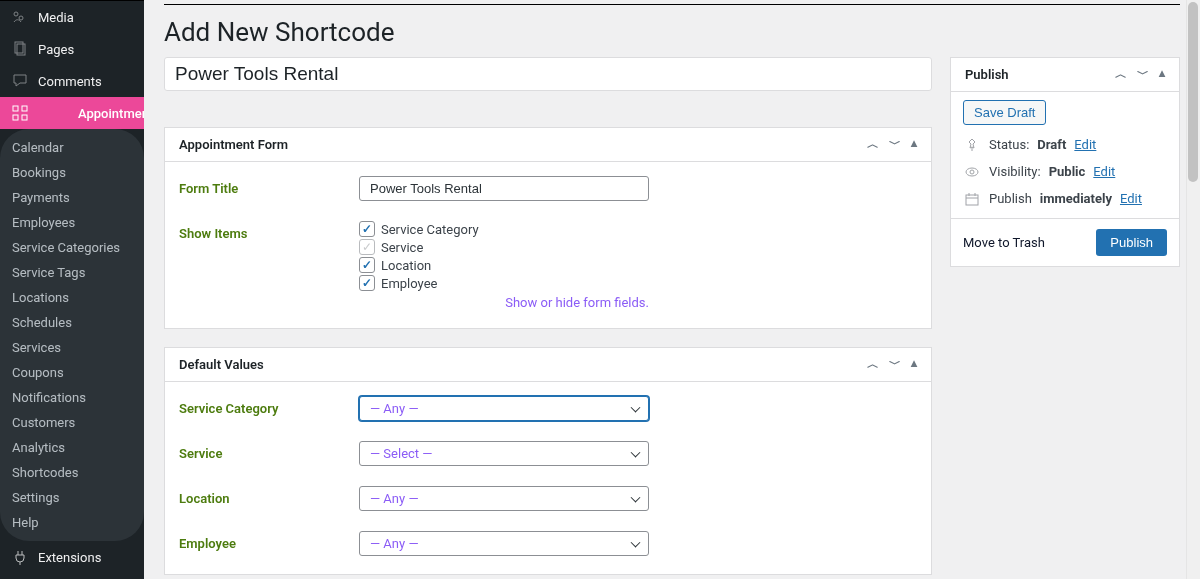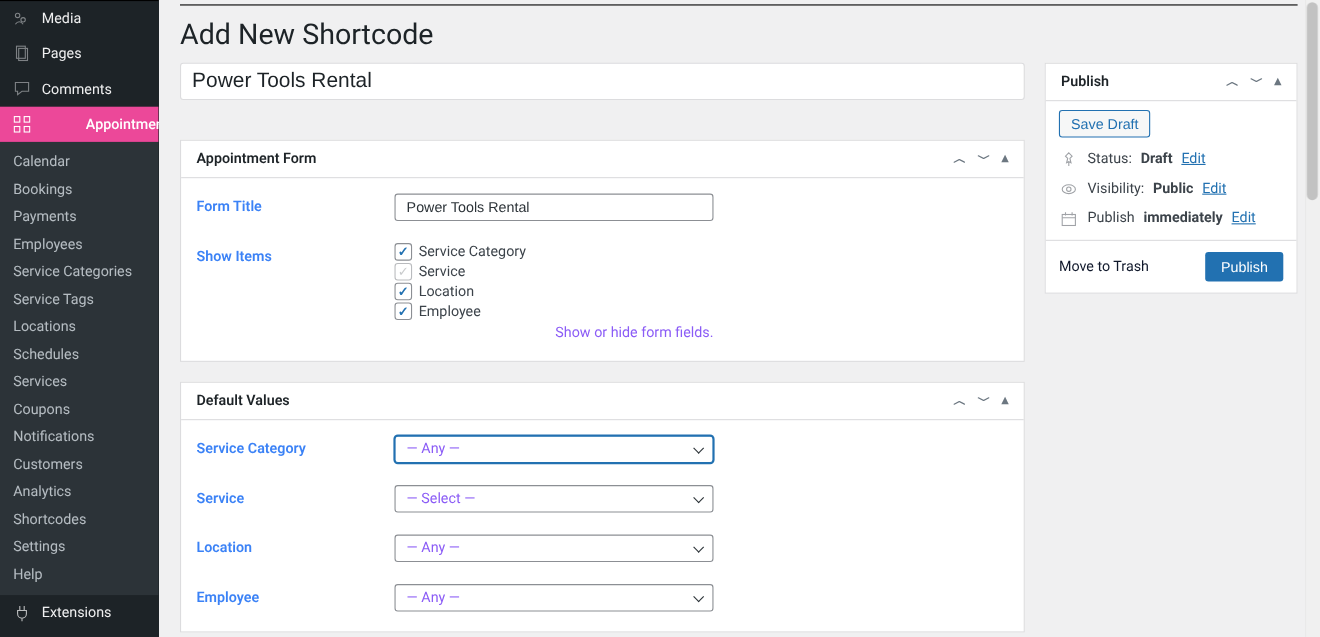--- a/index.html
+++ b/index.html
@@ -8,21 +8,21 @@
 
   
   .sidebar { width: 144px; background: #1d2327; color: #f0f0f1; flex-shrink: 0; overflow-y: auto; }
   .sidebar::-webkit-scrollbar { width: 0; }
   .side-top { border-top: 1px solid #000; }
   .side-item { display: flex; align-items: center; gap: 8px; padding: 6px 8px 6px 10px; color: #f0f0f1; cursor: pointer; font-size: 13px; }
   .side-item .ic { width: 20px; height: 20px; display:flex; align-items:center; justify-content:center; opacity: .7; flex-shrink:0;}
   .side-item.active { background: #ec4899; color: #fff; font-weight:500; position: relative; gap: 48px; }
   .side-item.active .ic { opacity: 1; }
   .side-item.active::after { content:""; position:absolute; right:-8px; top:50%; transform:translateY(-50%); border:8px solid transparent; border-right-color:#f0f0f1; }
-  .submenu { background: #2c3338; padding: 6px 0; }
+  .submenu { background: #2c3338; padding: 6px 0; border-radius: 29px; }
   .sub-item { padding: 5px 12px; color: rgba(240,246,252,.7); cursor: pointer; font-size: 13px; }
 
   
   .main { flex: 1; overflow-y: auto; padding: 0 20px 20px 20px; position: relative; }
   .main::before { content:""; display:block; border-top:1px solid #000; width:100%; height:0; position:relative; top:4px;}
   .page-title { font-size: 26px; font-weight: 400; color: #1d2327; padding: 16px 0 10px 0; }
 
   .title-input { width: 100%; background: #fff; border: 1px solid #dcdcde; border-radius: 3px; padding: 5px 10px; font-size: 19px; color: #1d2327; margin-bottom: 18px; }
 
   .content-split { display: flex; gap: 18px; align-items: flex-start; }
@@ -30,21 +30,21 @@
   .right { width: 230px; flex-shrink: 0; }
 
   .panel { background: #fff; border: 1px solid #dcdcde; }
   .panel-head { display: flex; align-items: center; justify-content: space-between; padding: 8px 14px; border-bottom: 1px solid #dcdcde; font-size: 13px; font-weight: 600; color: #1d2327; }
   .panel-head .ctrls { display: flex; gap: 10px; color: #6c7781; }
   .panel-head .ctrls span { cursor: pointer; font-size: 12px; }
   .panel-body { padding: 14px 14px 18px 14px; }
 
   .form-row { display: flex; align-items: flex-start; margin-bottom: 20px; }
   .form-row:last-child { margin-bottom: 0; }
-  .form-row label.fld { width: 180px; font-weight: 600; color: #3b82f6; padding-top: 5px; }
+  .form-row label.fld { width: 180px; font-weight: 600; color: #4d7c0f; padding-top: 5px; }
   .form-row .fld-val { flex: 1; max-width: 290px; }
   .txtinput { width: 100%; border: 1px solid #8c8f94; border-radius: 3px; padding: 4px 10px; font-size: 13px; background: #fff; color: #2c3338;}
   .sel { width: 100%; border: 1px solid #8c8f94; border-radius: 3px; padding: 4px 26px 4px 10px; font-size: 13px; background: #fff; color: #8b5cf6; appearance: none; position: relative; }
   .sel-wrap { position: relative; }
   .sel-wrap::after { content:""; position:absolute; right:10px; top:50%; width:6px; height:6px; border-right:1px solid #2c3338; border-bottom:1px solid #2c3338; transform: translateY(-70%) rotate(45deg); pointer-events:none;}
   .sel.focused { border-color: #2271b1; box-shadow: 0 0 0 1px #2271b1; }
 
   .chk-row { display:flex; align-items:center; gap:6px; margin-bottom:2px; }
   .chk-box { width:16px; height:16px; border:1px solid #8c8f94; border-radius:3px; display:flex; align-items:center; justify-content:center; cursor:pointer; background:#fff;}
   .chk-box.chk-on::after { content:"✓"; color:#2271b1; font-size:12px; font-weight:bold; line-height:1;}

